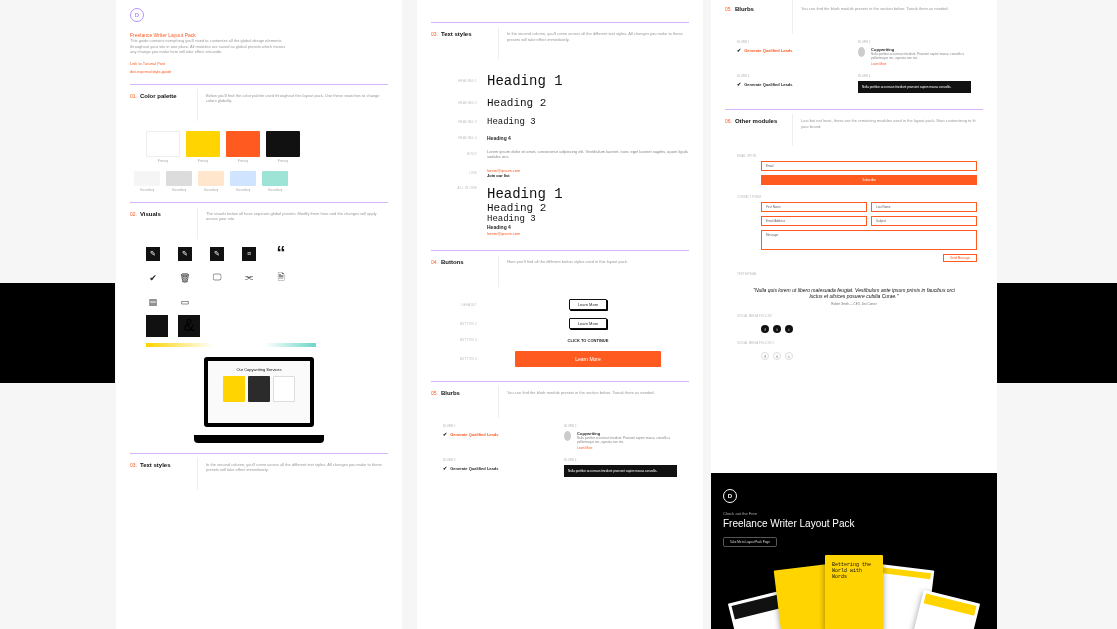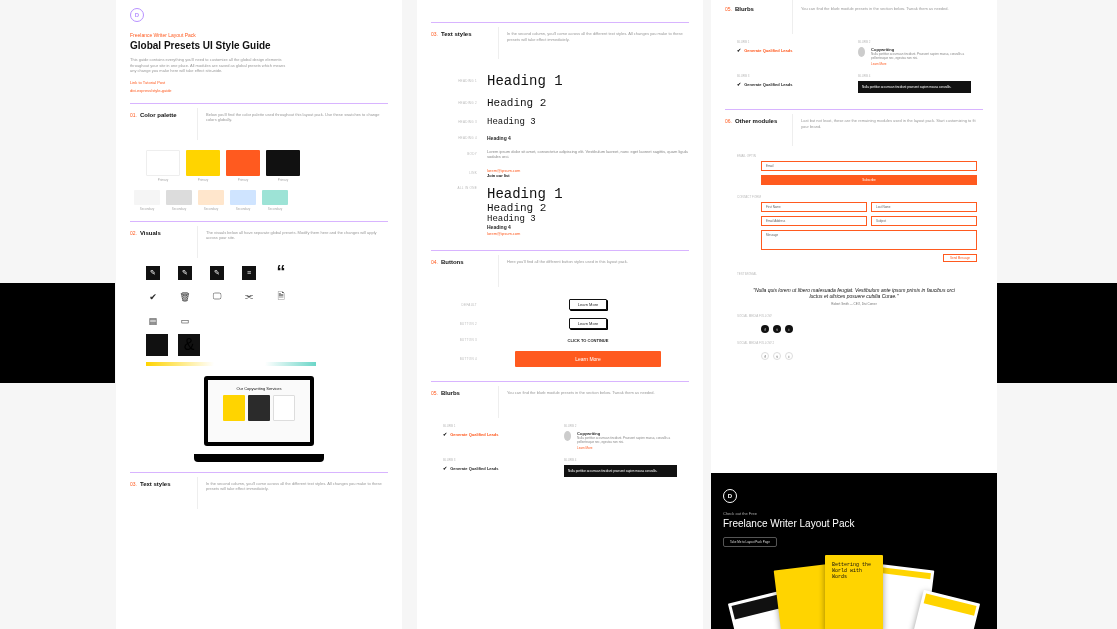--- a/index.html
+++ b/index.html
@@ -101,21 +101,20 @@
 </head>
 <body>
 
 <div class="stage">
   <div class="black-band band-left"></div>
   <div class="black-band band-right"></div>
 
   <div class="col col1">
     <div class="d-logo">D</div>
     <div class="pretitle">Freelance Writer Layout Pack</div>
-    <div class="title">Global Presets UI Style Guide</div>
     <div class="intro">This guide contains everything you'll need to customize all the global design elements throughout your site in one place. All modules are saved as global presets which means any change you make here will take effect site-wide.</div>
     <a class="link-orange">Link to Tutorial Post</a>
     <a class="link-orange">divi.express/style-guide</a>
 
     <div class="sec-hr"></div>
     <div class="sec-row">
       <div class="sec-label">
         <span class="sec-num">01.</span>
         <span class="sec-name">Color palette</span>
       </div>

